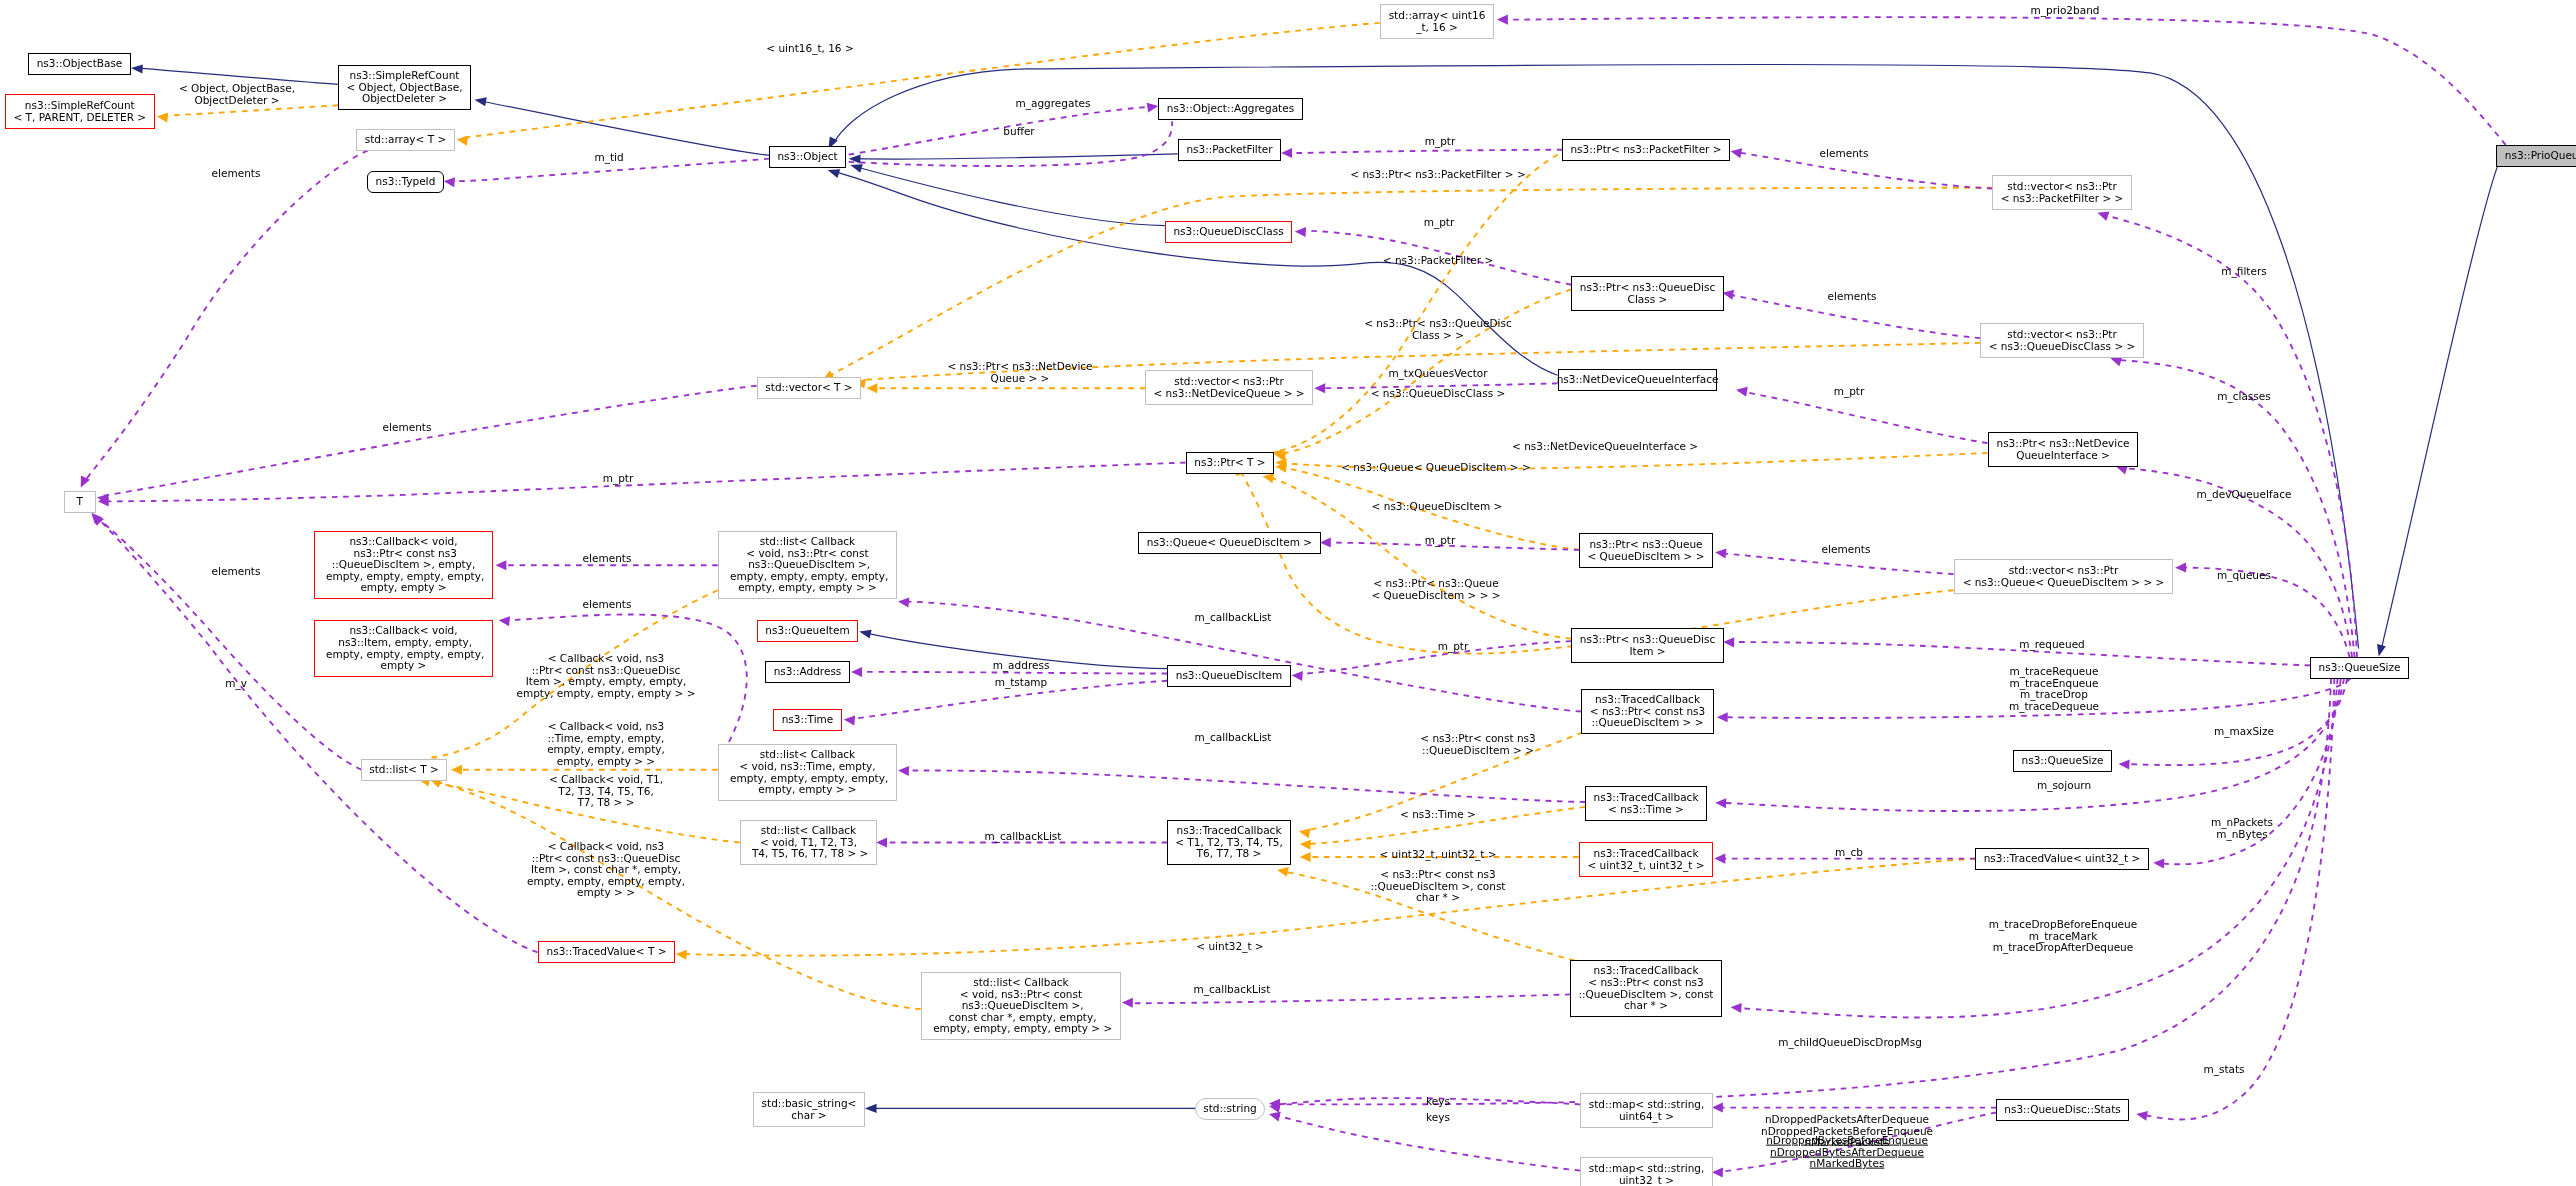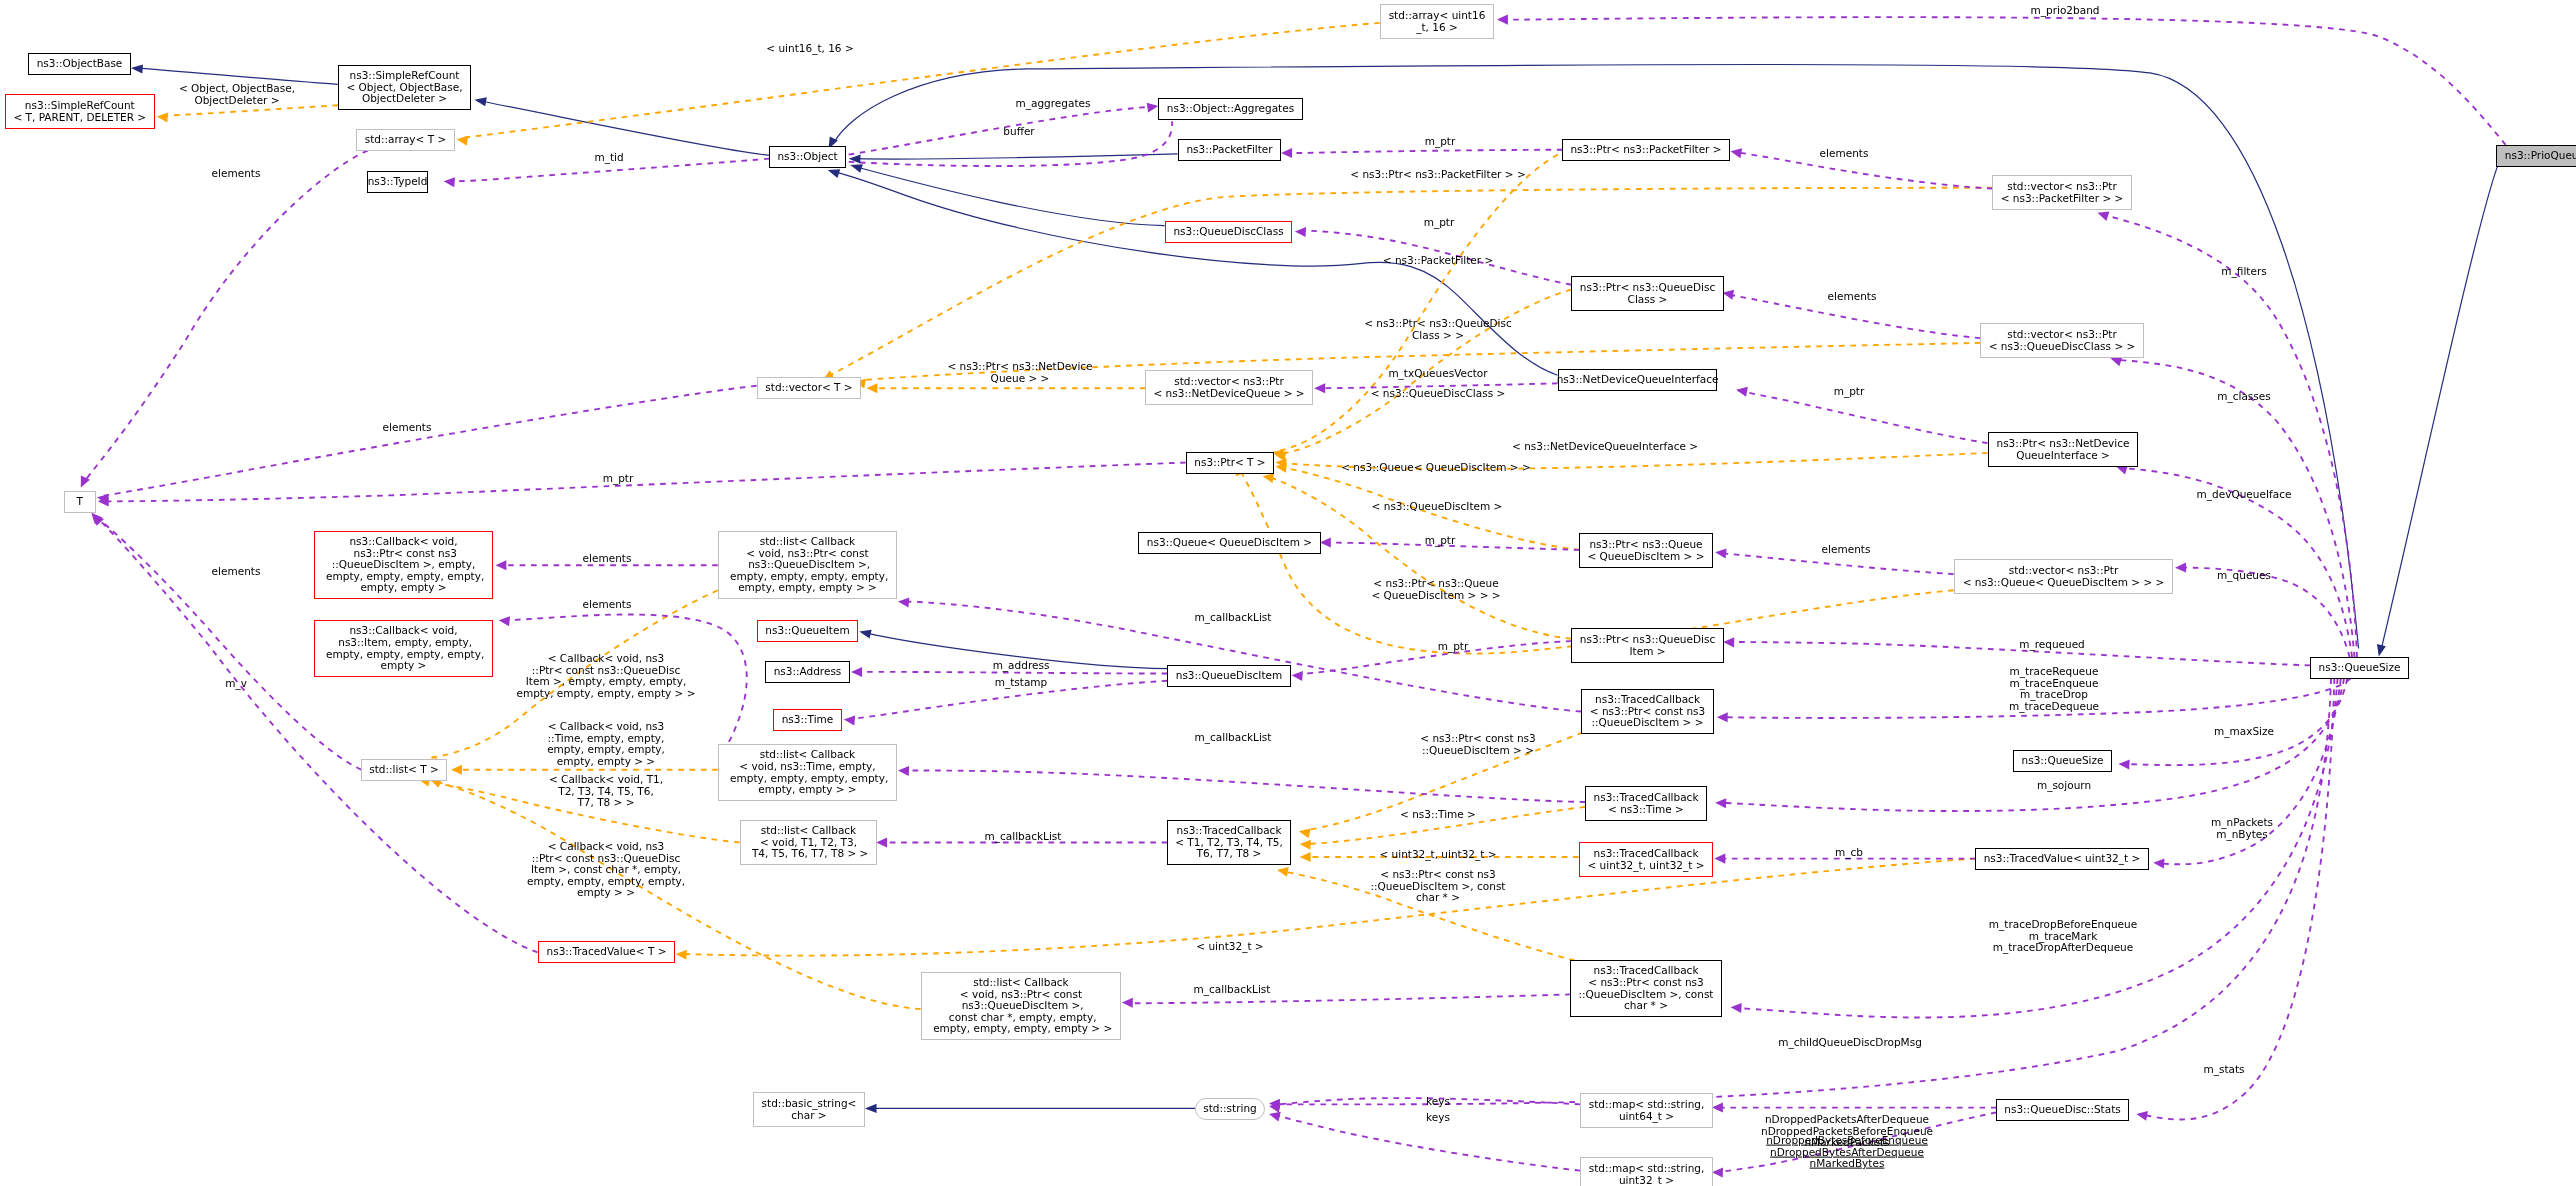--- a/index.html
+++ b/index.html
@@ -165,21 +165,21 @@
       <path d="M 0,0 L -13.5,-6.2 L -13.5,6.2 Z" fill="#9a32cd" transform="translate(2121,1062) rotate(180)"></path>
       <path d="M 2884,839 C 2878,1010 2840,1230 2620,1300 C 2300,1370 1800,1366 1620,1366 C 1596,1366 1582,1366 1578,1366" fill="none" stroke="#9a32cd" stroke-width="2.3" stroke-dasharray="7,7"></path>
       <path d="M 0,0 L -13.5,-6.2 L -13.5,6.2 Z" fill="#9a32cd" transform="translate(1570,1365) rotate(181)"></path>
       <path d="M 3100,179 C 3060,130 3010,70 2940,44 C 2840,12 2100,22 1880,24 C 1868,24 1862,24 1860,24" fill="none" stroke="#9a32cd" stroke-width="2.3" stroke-dasharray="7,7"></path>
       <path d="M 0,0 L -13.5,-6.2 L -13.5,6.2 Z" fill="#9a32cd" transform="translate(1852,24) rotate(180)"></path>
     </svg>
 <div class="node solid" style="left: 28px; top: 53px; width: 103px; height: 22px;"><i>ns3::ObjectBase</i></div>
     <div class="node red" style="left: 4.8px; top: 94px; width: 150px; height: 35px;"><i>ns3::SimpleRefCount</i><i>&lt; T, PARENT, DELETER &gt;</i></div>
     <div class="node solid" style="left: 338px; top: 65px; width: 133px; height: 45px;"><i>ns3::SimpleRefCount</i><i>&lt; Object, ObjectBase,</i><i>ObjectDeleter &gt;</i></div>
     <div class="node grey" style="left: 356px; top: 129px; width: 99px; height: 22px;"><i>std::array&lt; T &gt;</i></div>
-    <div class="node solid" style="left: 367px; top: 171px; width: 61px; height: 22px;"><i>ns3::TypeId</i></div>
+    <div class="node solid" style="left: 367px; top: 171px; width: 77px; height: 22px; border-radius: 6px;"><i>ns3::TypeId</i></div>
     <div class="node solid" style="left: 769px; top: 146px; width: 77px; height: 22px;"><i>ns3::Object</i></div>
     <div class="node grey" style="left: 1380px; top: 4px; width: 114px; height: 35px;"><i>std::array&lt; uint16</i><i>_t, 16 &gt;</i></div>
     <div class="node solid" style="left: 1158px; top: 98px; width: 145px; height: 22px;"><i>ns3::Object::Aggregates</i></div>
     <div class="node solid" style="left: 1178px; top: 139px; width: 103px; height: 22px;"><i>ns3::PacketFilter</i></div>
     <div class="node red" style="left: 1165px; top: 221px; width: 127px; height: 22px;"><i>ns3::QueueDiscClass</i></div>
     <div class="node solid" style="left: 1562px; top: 139px; width: 168px; height: 22px;"><i>ns3::Ptr&lt; ns3::PacketFilter &gt;</i></div>
     <div class="node grey" style="left: 1992px; top: 175px; width: 140px; height: 35px;"><i>std::vector&lt; ns3::Ptr</i><i>&lt; ns3::PacketFilter &gt; &gt;</i></div>
     <div class="node cur" style="left: 2451px; top: 145px; width: 120px; height: 22px; margin-left: 45px;"><i>ns3::PrioQueueDisc</i></div>
     <div class="node solid" style="left: 1571px; top: 276px; width: 153px; height: 35px;"><i>ns3::Ptr&lt; ns3::QueueDisc</i><i>Class &gt;</i></div>
     <div class="node grey" style="left: 1980px; top: 323px; width: 164px; height: 35px;"><i>std::vector&lt; ns3::Ptr</i><i>&lt; ns3::QueueDiscClass &gt; &gt;</i></div>

